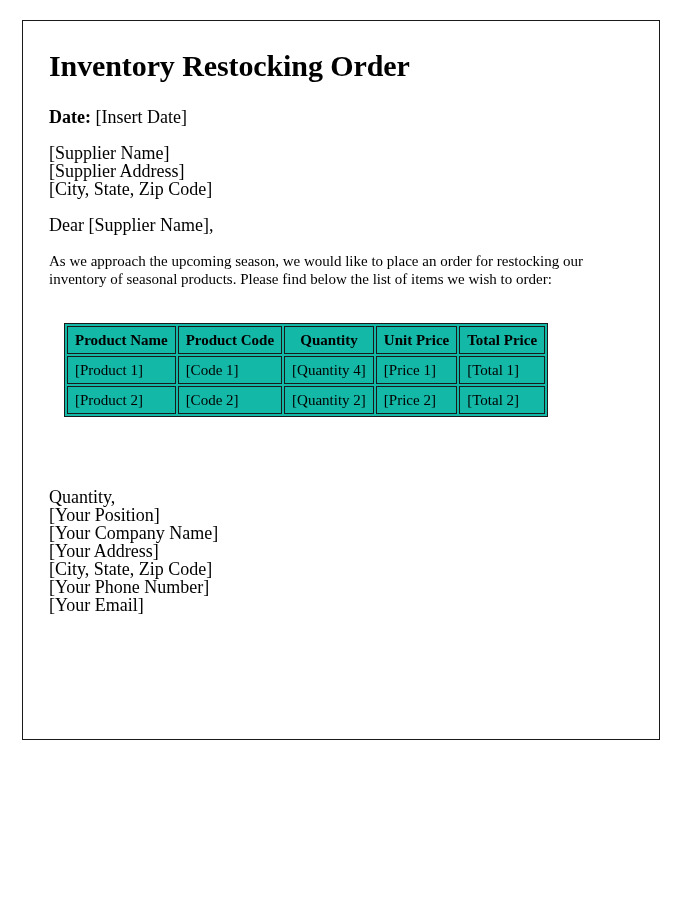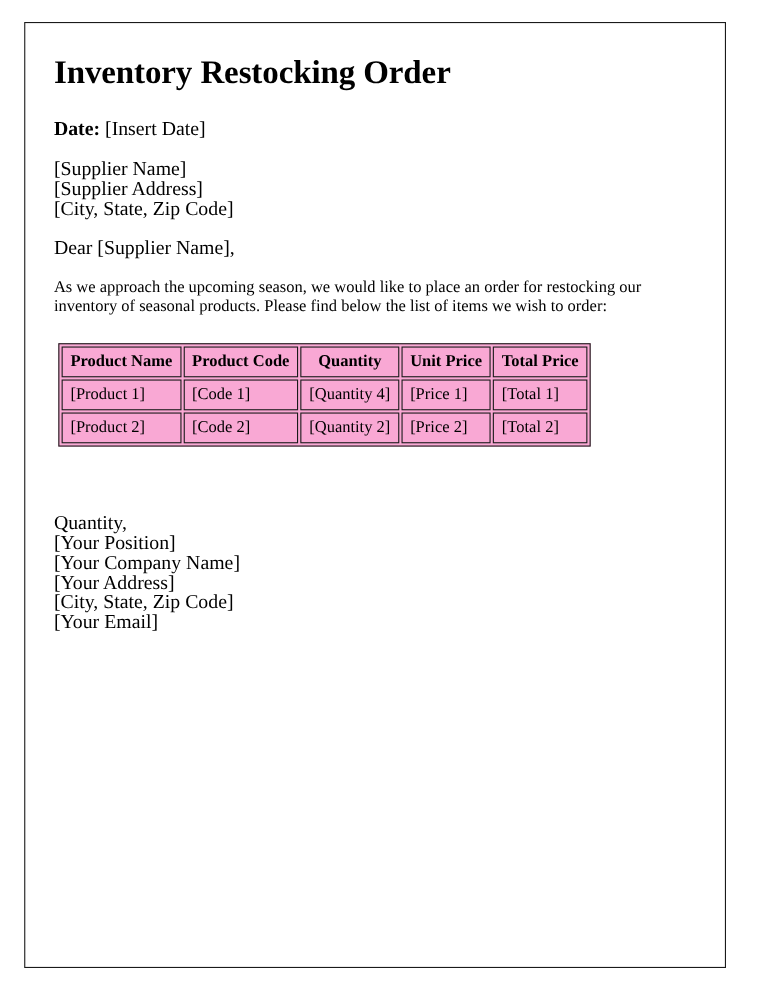--- a/index.html
+++ b/index.html
@@ -12,21 +12,21 @@
     height: 900px;
     font-family: "Liberation Serif", "DejaVu Serif", serif;
     color: #000000;
     overflow: hidden;
   }
   .page-frame {
     position: absolute;
     left: 22px;
     top: 20px;
     width: 638px;
-    height: 860px;
+    height: 720px;
     border: 1px solid #1a1a1a;
     background: #ffffff;
     box-sizing: border-box;
   }
   .page-content {
     padding: 28px 26px 0 26px;
   }
   .doc-title {
     font-size: 30px;
     font-weight: bold;
@@ -45,22 +45,22 @@
     margin: 0;
   }
   .gap-md { height: 18px; }
   .gap-lg { height: 20px; }
   .bold { font-weight: bold; }
 
   table.items {
     border-collapse: separate;
     border-spacing: 2px;
     border: 1px solid #1a1a1a;
-    background: #f9a8d4;
-    margin: 4px;
+    background: #14b8a6;
+    margin: 15px;
     font-size: 15px;
   }
   table.items th,
   table.items td {
     border: 1px solid #1a1a1a;
     padding: 4px 7px;
     line-height: 18px;
     white-space: nowrap;
   }
   table.items th {
@@ -137,16 +137,17 @@
     <div class="gap-md"></div>
 
 
     <div class="gap-md"></div>
 
     <p class="line-block">Quantity,</p>
     <p class="line-block">[Your Position]</p>
     <p class="line-block">[Your Company Name]</p>
     <p class="line-block">[Your Address]</p>
     <p class="line-block">[City, State, Zip Code]</p>
+    <p class="line-block">[Your Phone Number]</p>
     <p class="line-block">[Your Email]</p>
 
   </div>
 </div>
 
 </body></html>

